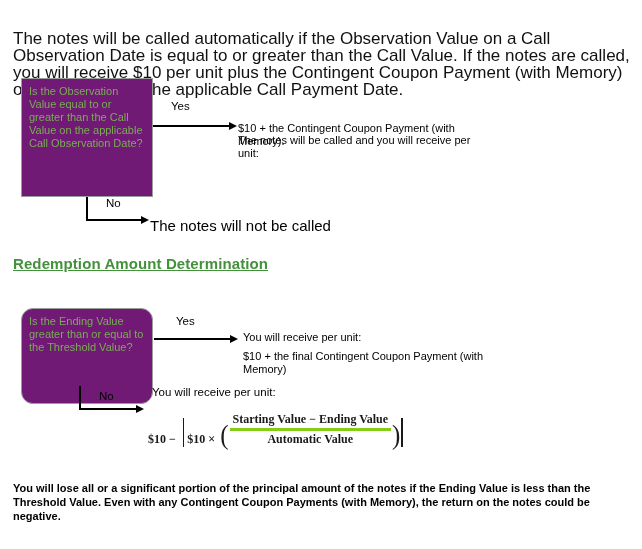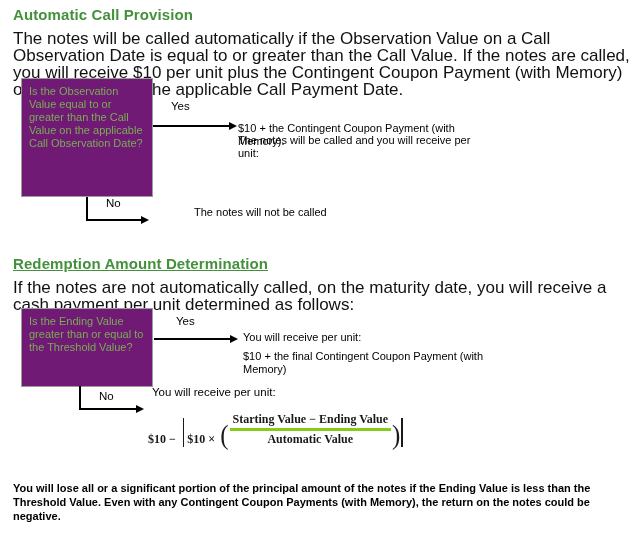--- a/index.html
+++ b/index.html
@@ -22,40 +22,40 @@
     position:absolute; left:13px; top:481px; width:622px;
     font-size:11px; font-weight:bold; line-height:14px; color:#000;
   }
 
   .qbox {
     position:absolute; left:21px; width:132px; box-sizing:border-box;
     background:#701a75; border:1px solid #9C9C9C;
     color:#7AAC55; font-size:11px; line-height:13px; padding:6px 4px 0 7px;
   }
   #qbox1 { top:78px; height:119px; }
-  #qbox2 { top:308px; height:79px; }
+  #qbox2 { top:308px; height:96px;border-radius:12px; }
 
   .branch-label { position:absolute; font-size:11.5px; color:#000; }
   #yes1 { left:171px; top:100px; }
   #no1  { left:106px; top:197px; }
   #yes2 { left:176px; top:315px; }
   #no2  { left:99px;  top:390px; }
 
   .h-line { position:absolute; height:2px; background:#000; }
   .v-line { position:absolute; width:2px;  background:#000; }
   .arrow-head {
     position:absolute; width:0; height:0;
     border-top:4px solid transparent; border-bottom:4px solid transparent;
     border-left:8px solid #000;
   }
 
   .outcome { position:absolute; font-size:11px; line-height:13px; color:#000; }
   #out1-intro  { left:238px; top:86px;  width:252px;margin-top:48px; }
   #out1-amount { left:238px; top:122px; width:252px; }
-  #out1-no     { left:150px; top:206px; font-size:11px;margin-left:44px; }
+  #out1-no     { left:150px; top:219px; font-size:15px; }
   #out2-intro  { left:243px; top:331px; width:255px; }
   #out2-amount { left:243px; top:350px; width:255px; }
   #out2-no     { left:152px; top:386px; font-size:11.5px; }
 
   .formula {
     position:absolute; left:148px; top:409px; height:38px;
     display:flex; align-items:flex-end;
     font-family:"Liberation Serif", serif; font-weight:bold; font-size:12px; color:#1a1a1a;
   }
   .f-lead  { margin-right:7px; }
@@ -67,21 +67,20 @@
   }
   .f-frac { display:flex; flex-direction:column; text-align:center; }
   .f-num  { border-bottom:3px solid #84cc16; padding:0 3px 1px; }
   .f-den  { padding-top:1px; }
 </style>
 </head>
 <body>
 
 <div class="page">
 
-  <h1 id="heading1" class="section-heading">Automatic Call Provision</h1>
 
   <div id="intro1" class="para">The notes will be called automatically if the Observation Value on a Call Observation Date is equal to or greater than the Call Value. If the notes are called, you will receive $10 per unit plus the Contingent Coupon Payment (with Memory) otherwise due on the applicable Call Payment Date.</div>
 
   <div id="qbox1" class="qbox">
     <span>Is the Observation Value equal to or greater than the Call Value on the applicable Call Observation Date?</span>
   </div>
 
   <span id="yes1" class="branch-label">Yes</span>
   <div class="h-line" style="left:153px; top:125px; width:76px;"></div>
   <div class="arrow-head" style="left:229px; top:122px;"></div>
@@ -91,21 +90,20 @@
 
   <span id="no1" class="branch-label">No</span>
   <div class="v-line" style="left:86px; top:197px; height:24px;"></div>
   <div class="h-line" style="left:86px; top:219px; width:55px;"></div>
   <div class="arrow-head" style="left:141px; top:216px;"></div>
 
   <div id="out1-no" class="outcome">The notes will not be called</div>
 
   <h1 id="heading2" class="section-heading">Redemption Amount Determination</h1>
 
-  <div id="intro2" class="para">If the notes are not automatically called, on the maturity date, you will receive a cash payment per unit determined as follows:</div>
 
   <div id="qbox2" class="qbox">
     <span>Is the Ending Value greater than or equal to the Threshold Value?</span>
   </div>
 
   <span id="yes2" class="branch-label">Yes</span>
   <div class="h-line" style="left:154px; top:338px; width:76px;"></div>
   <div class="arrow-head" style="left:230px; top:335px;"></div>
 
   <div id="out2-intro" class="outcome">You will receive per unit:</div>

